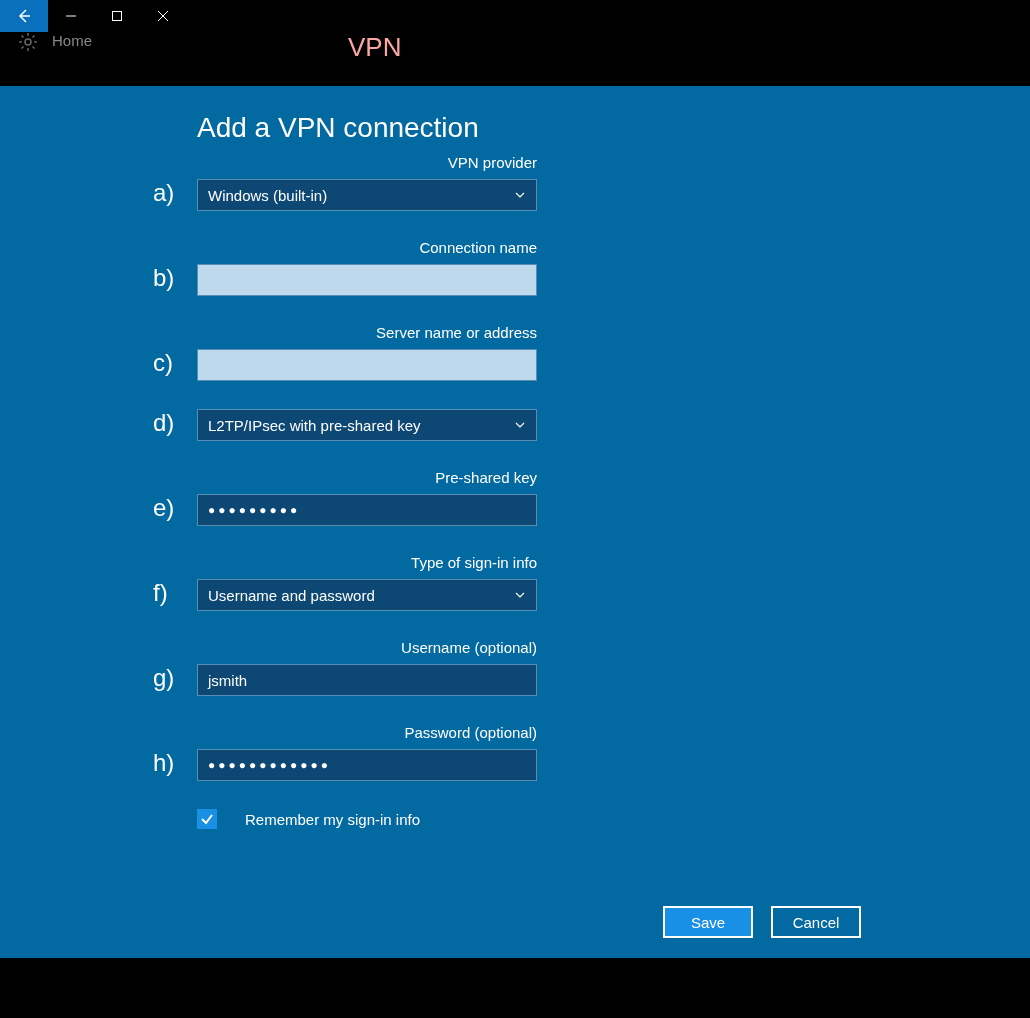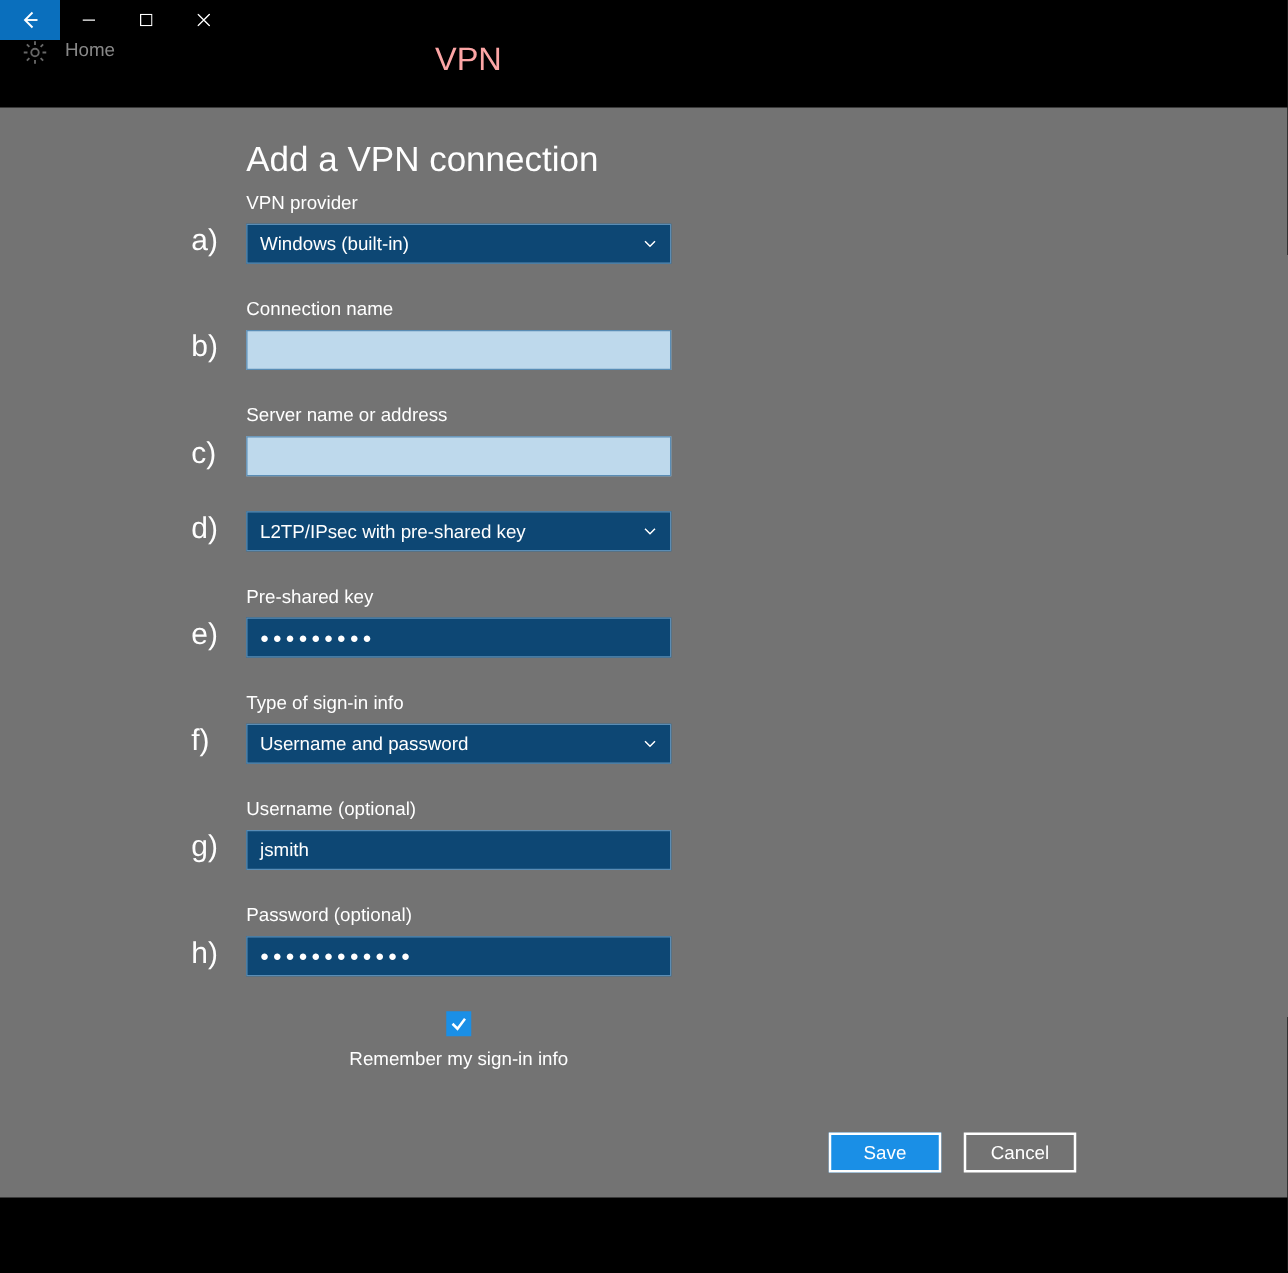--- a/index.html
+++ b/index.html
@@ -54,21 +54,21 @@
     color: #888;
   }
   .vpn-crumb {
     margin-left: 256px;
     font-size: 26px;
     color: #fca5a5;
     font-weight: 400;
   }
   
   .content {
-    background: #737373;
+    background: #0369a1;
     height: calc(1018px - 32px - 54px - 60px);
     width: 100%;
     position: relative;
     color: #fff;
     padding-top: 26px;
   }
   
   .heading {
     position: absolute;
     left: 197px;
@@ -88,20 +88,21 @@
   .field {
     margin-top: 0;
     margin-bottom: 28px;
     position: relative;
   }
   .field-label {
     font-size: 15px;
     color: #fff;
     margin-bottom: 8px;
     display: block;
+    text-align: right;
   }
   
   .dropdown {
     width: 340px;
     height: 32px;
     background: #0d4774;
     border: 1px solid #5a8db5;
     color: #fff;
     display: flex;
     align-items: center;
@@ -136,23 +137,22 @@
     left: -44px;
     bottom: 4px;
     font-size: 24px;
     color: #fff;
     font-weight: 400;
   }
   
   .checkbox-row {
     display: flex;
     align-items: center;
-    gap: 10px;
+    gap: 28px;
     margin-top: 4px;
-    flex-direction: column;
   }
   .checkbox {
     width: 20px; height: 20px;
     background: #1a8fe6;
     display: flex;
     align-items: center;
     justify-content: center;
   }
   .checkbox-label {
     font-size: 15px;

